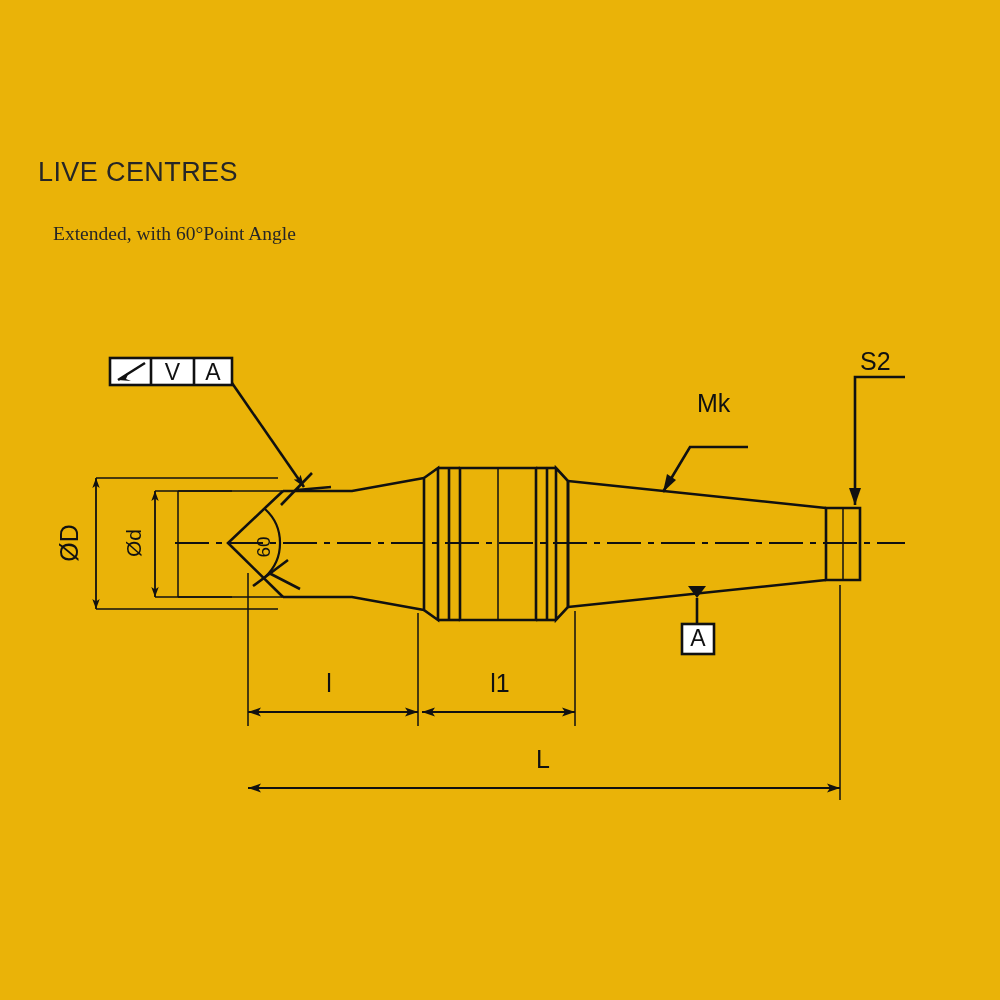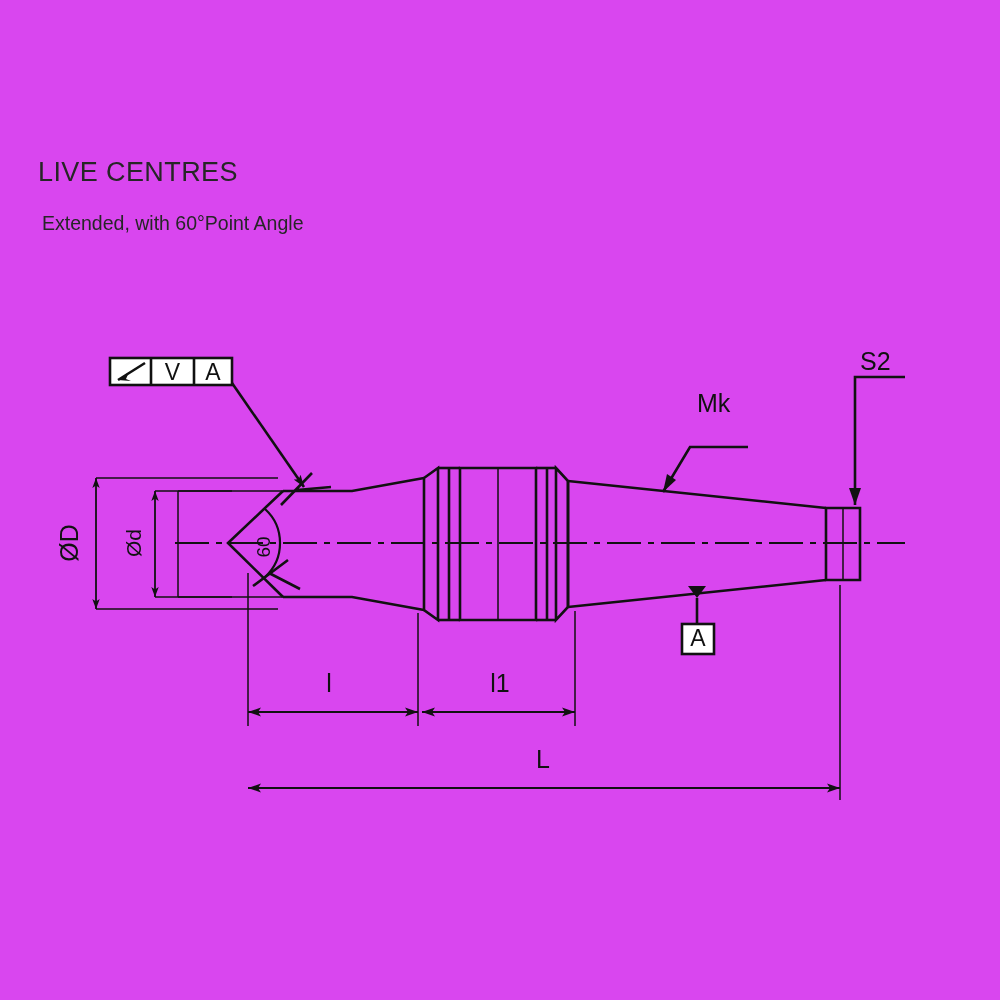--- a/index.html
+++ b/index.html
@@ -11,44 +11,44 @@
     width: 1000px;
     height: 1000px;
     overflow: hidden;
     font-family: "Liberation Sans", sans-serif;
     color: #1a1a1a;
   }
   #page {
     position: relative;
     width: 1000px;
     height: 1000px;
-    background: #d946ef;
+    background: #eab308;
   }
   .title-block {
     position: absolute;
     left: 38px;
     top: 158px;
     width: 600px;
   }
   .main-title {
     font-family: "Liberation Sans", sans-serif;
     font-size: 27px;
     font-weight: 400;
     letter-spacing: 0.4px;
     color: #262626;
     line-height: 1.1;
     margin: 0;
     white-space: pre;
   }
   .sub-title {
-    font-family: Liberation Sans, sans-serif;
+    font-family: Liberation Serif, serif;
     font-size: 19.5px;
     font-weight: 400;
     color: #262626;
-    margin: 4px;
+    margin: 15px;
     padding-top: 20px;
     white-space: pre;
   }
   #drawing {
     position: absolute;
     left: 0;
     top: 0;
     width: 1000px;
     height: 1000px;
   }

